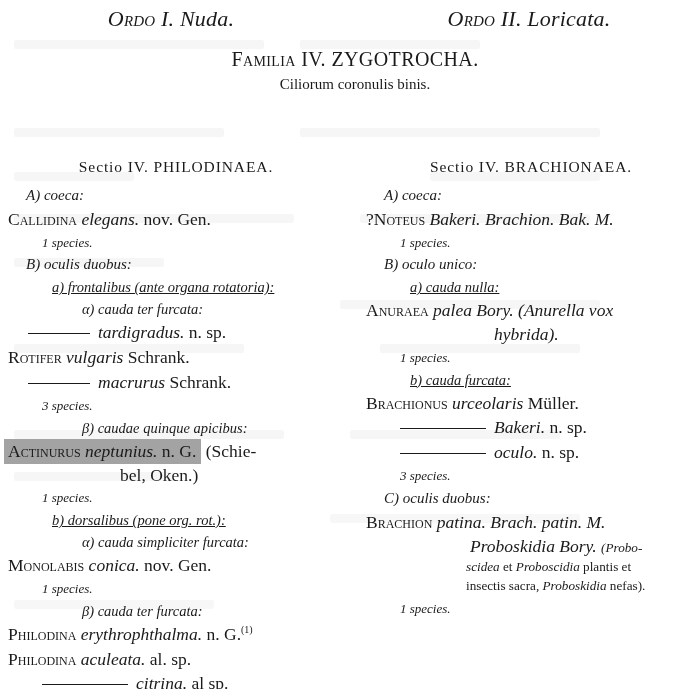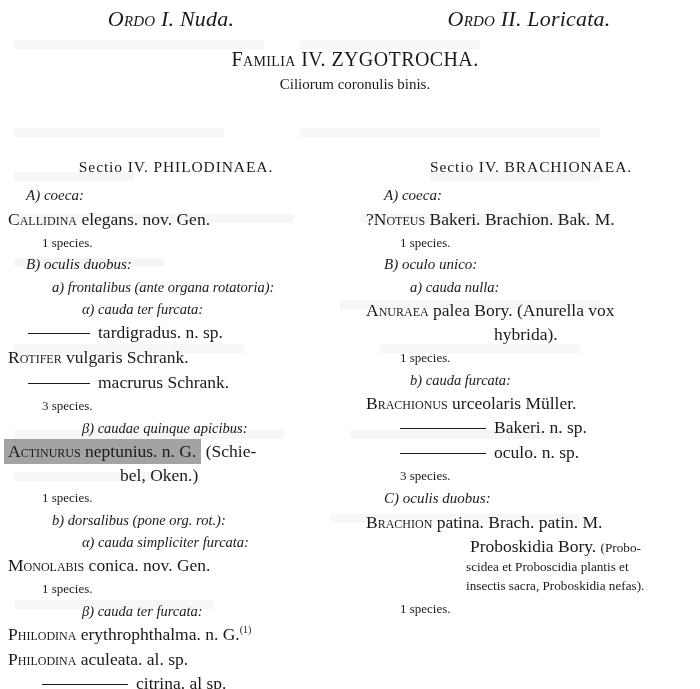--- a/index.html
+++ b/index.html
@@ -92,29 +92,29 @@
   }
 
   .line {
     font-size: 16.5px;
     line-height: 1.3;
     white-space: nowrap;
   }
 
   
   .lv-a   { padding-left: 18px;  font-size: 15px; line-height: 1.52; }
-  .lv-b   { padding-left: 44px;  font-size: 14.5px; line-height: 1.52; }
+  .lv-b   { padding-left: 44px;  font-size: 14.5px; line-height: 1.52; text-decoration: underline; }
   .lv-g   { padding-left: 74px;  font-size: 14.5px; line-height: 1.52; }
   .taxon  { padding-left: 0px;   font-size: 17.5px; line-height: 1.42; }
   .cont   { padding-left: 112px; font-size: 17.5px; line-height: 1.35; }
   .cont2  { padding-left: 128px; font-size: 17.5px; line-height: 1.35; }
   .count  { padding-left: 34px;  font-size: 13px;  line-height: 1.68; }
 
   .sc { font-variant: small-caps; }
-  .it { }
+  .it { font-style: italic; }
   .marker { font-style: italic; }
 
   
   .rule {
     display: inline-block;
     width: 62px;
     border-bottom: 1.7px solid #1a1a1a;
     vertical-align: 4px;
     margin-right: 8px;
   }

